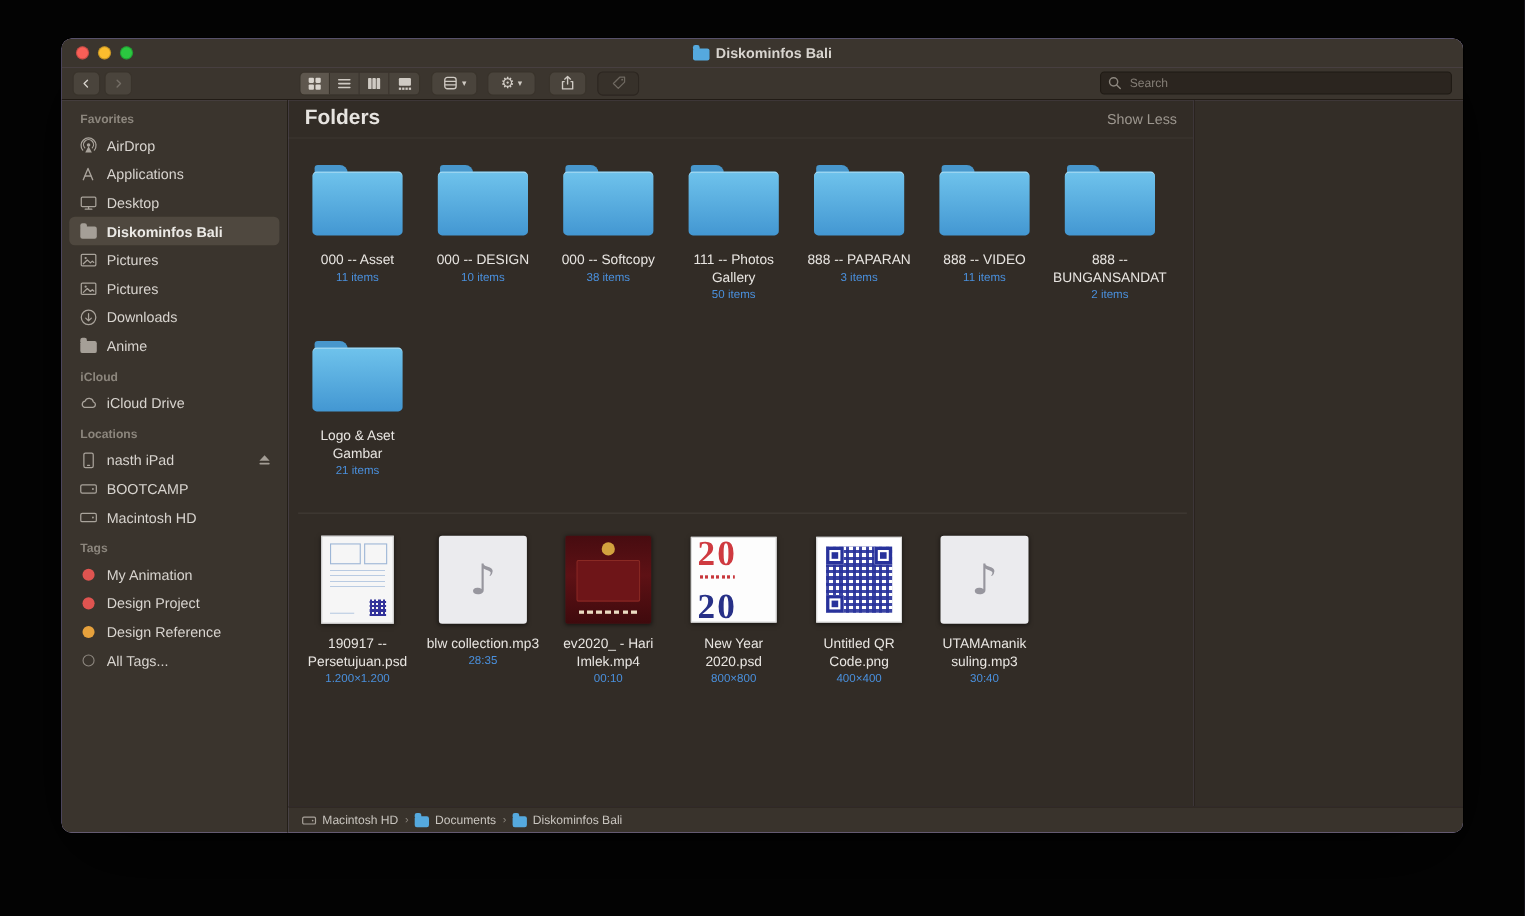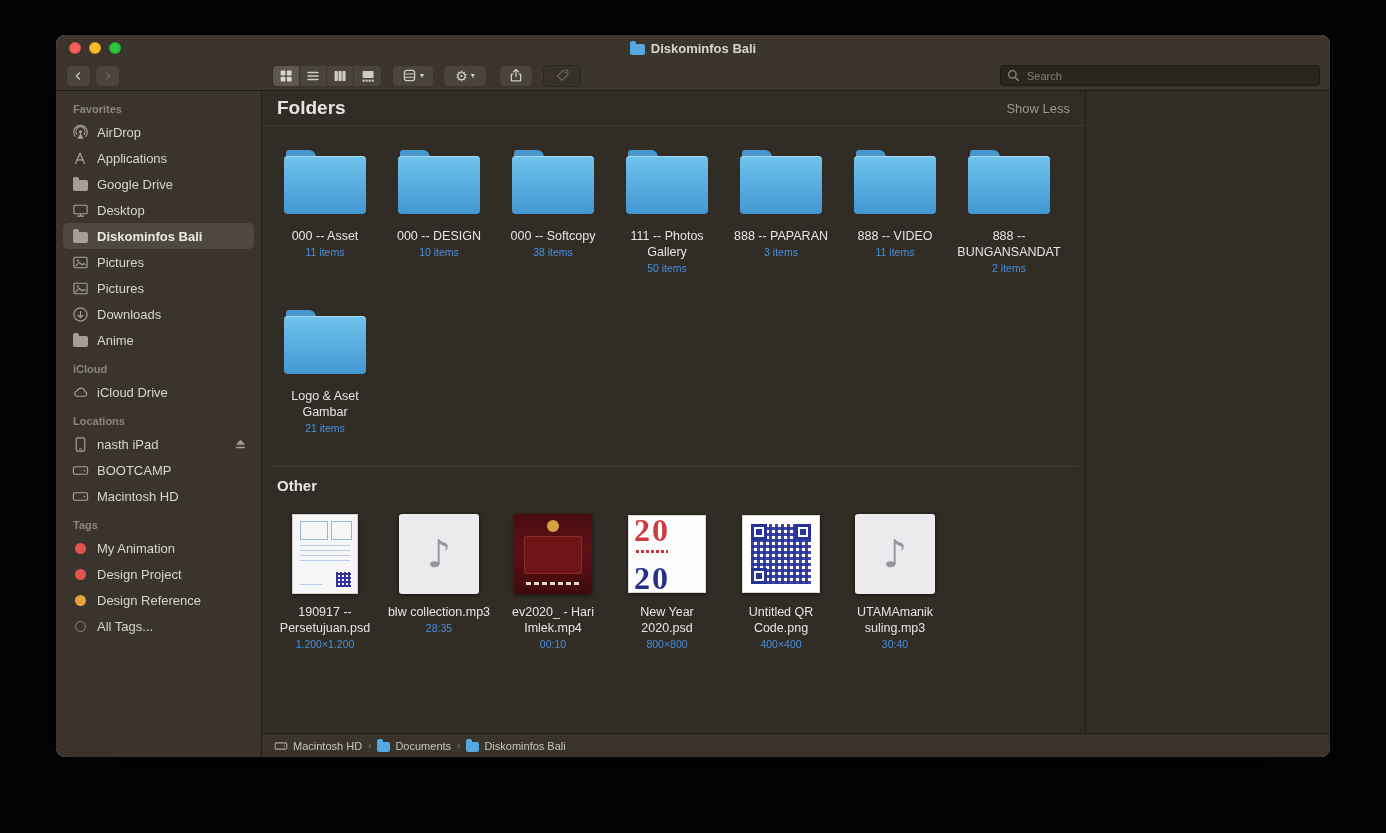--- a/index.html
+++ b/index.html
@@ -238,26 +238,20 @@
         <svg width="16" height="16" viewBox="0 0 18 18">
               <g fill="none" stroke="#a9a39b" stroke-width="1.4" stroke-linecap="round" stroke-linejoin="round">
                 <path d="M4.2 15 L9 3.5 L13.8 15"></path>
                 <path d="M6 11.2 H12"></path>
               </g>
             </svg>
       </span>
       <span class="sb-label">Applications</span>
     </div>
 
-    <div class="sb-row">
-      <span class="sb-ico">
-            <span class="mf gray"></span>
-          </span>
-      <span class="sb-label">Google Drive</span>
-    </div>
 
     <div class="sb-row">
       <span class="sb-ico">
         <svg width="17" height="17" viewBox="0 0 18 18">
               <g fill="none" stroke="#a9a39b" stroke-width="1.2" stroke-linecap="round">
                 <rect x="2" y="3.5" width="14" height="9" rx="1"></rect>
                 <path d="M9 12.5 V15 M5.8 15 H12.2"></path>
               </g>
             </svg>
       </span>
@@ -480,21 +474,20 @@
                 <div class="tab"></div>
                 <div class="fbody"></div>
               </div>
             </div>
         <div class="cell-name">Logo &amp; Aset Gambar</div>
         <div class="cell-count">21 items</div>
       </div>
     </div>
 
     <div class="sep"></div>
-    <div class="other-title">Other</div>
 
     <div class="grid">
 
       <div class="cell">
         <div class="thumb-wrap">
           <div class="th th-doc">
             <div class="d-box1"></div>
                 <div class="d-box2"></div>
                 <div class="d-lines"></div>
                 <div class="d-qr"></div>

